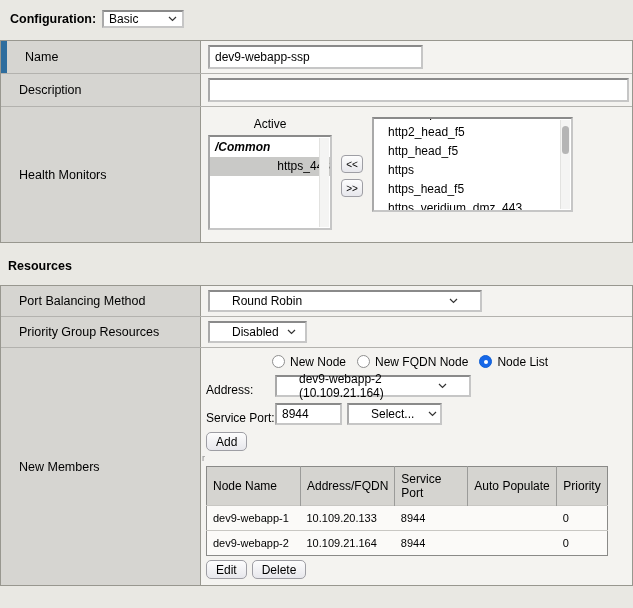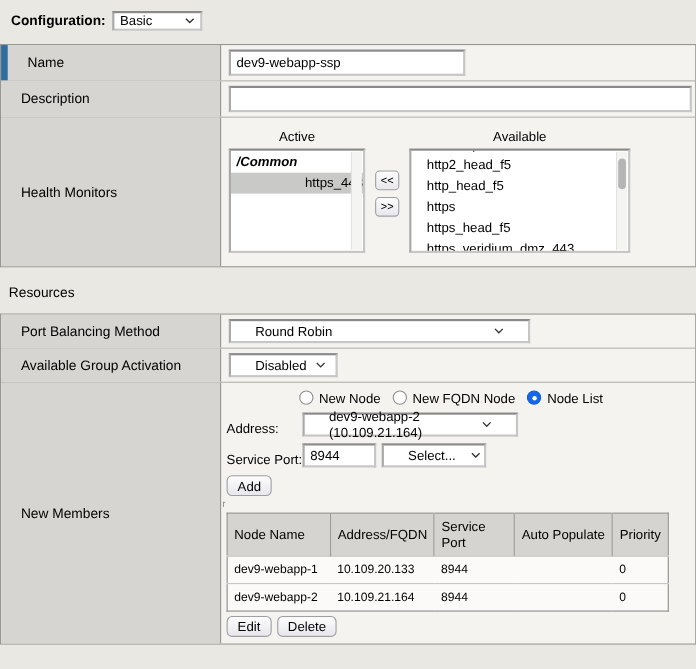--- a/index.html
+++ b/index.html
@@ -75,21 +75,21 @@
     display:inline-flex; align-items:center; justify-content:center;
     height:19px; padding:0 9px;
     background:linear-gradient(#fdfdfd,#e7e7ec);
     border:1px solid #9e9ea4; border-radius:5px;
     font-family:"Liberation Sans", sans-serif; font-size:12px; color:#000;
     cursor:default;
   }
   .btn.mini { width:22px; height:18px; padding:0; font-size:10px; border-radius:4px; }
 
   
-  .section-heading { font-weight:normal; font-size:12.5px; margin:16px 0 6px 8px; }
+  .section-heading { font-weight:bold; font-size:12.5px; margin:16px 0 6px 8px; }
 
   
   .nm-stack { padding:6px 0 6px 5px; }
   .radio-row { display:flex; align-items:center; gap:5px; margin-left:66px; height:15px; }
   .radio-group { display:flex; align-items:center; gap:5px; margin-right:6px; }
   .radio { width:13px; height:13px; border-radius:50%; background:#fff; border:1px solid #8f8f8f; position:relative; flex:0 0 auto; }
   .radio.selected { background:#1667e8; border-color:#1060d6; }
   .radio.selected::after { content:''; position:absolute; top:3.5px; left:3.5px; width:4.5px; height:4.5px; border-radius:50%; background:#fff; }
   .inline-row { display:flex; align-items:flex-end; margin-top:6px; }
   .inline-row .fld-label { width:69px; flex:0 0 69px; }
@@ -164,21 +164,20 @@
             <div class="sb-track"></div>
           </div>
         </div>
 
         <div class="hm-btncol">
           <button class="btn mini">&lt;&lt;</button>
           <button class="btn mini">&gt;&gt;</button>
         </div>
 
         <div class="hm-group" style="width:201px">
-          <div class="hm-col-label">Available</div>
           <div class="listbox avail-list sunken">
             <div class="lb-item lb-partial">http2</div>
             <div class="lb-item lb-avail">http2_head_f5</div>
             <div class="lb-item lb-avail">http_head_f5</div>
             <div class="lb-item lb-avail">https</div>
             <div class="lb-item lb-avail">https_head_f5</div>
             <div class="lb-item lb-avail">https_veridium_dmz_443</div>
             <div class="sb-track">
               <span class="sb-thumb"></span>
             </div>
@@ -204,21 +203,21 @@
           <svg width="9" height="6" viewBox="0 0 9 6">
               <path d="M1 1l3.5 3.5L8 1" stroke="#333" stroke-width="1.2" fill="none"></path>
             </svg>
         </span>
       </div>
     </div>
   </div>
 
   <div class="frow h-pga">
     <div class="label-cell">
-      <span>Available Group Activation</span>
+      <span>Priority Group Resources</span>
     </div>
     <div class="value-cell">
       <div class="select sunken" style="width:99px">
         <span>Disabled</span>
         <span class="chev">
           <svg width="9" height="6" viewBox="0 0 9 6">
               <path d="M1 1l3.5 3.5L8 1" stroke="#333" stroke-width="1.2" fill="none"></path>
             </svg>
         </span>
       </div>

